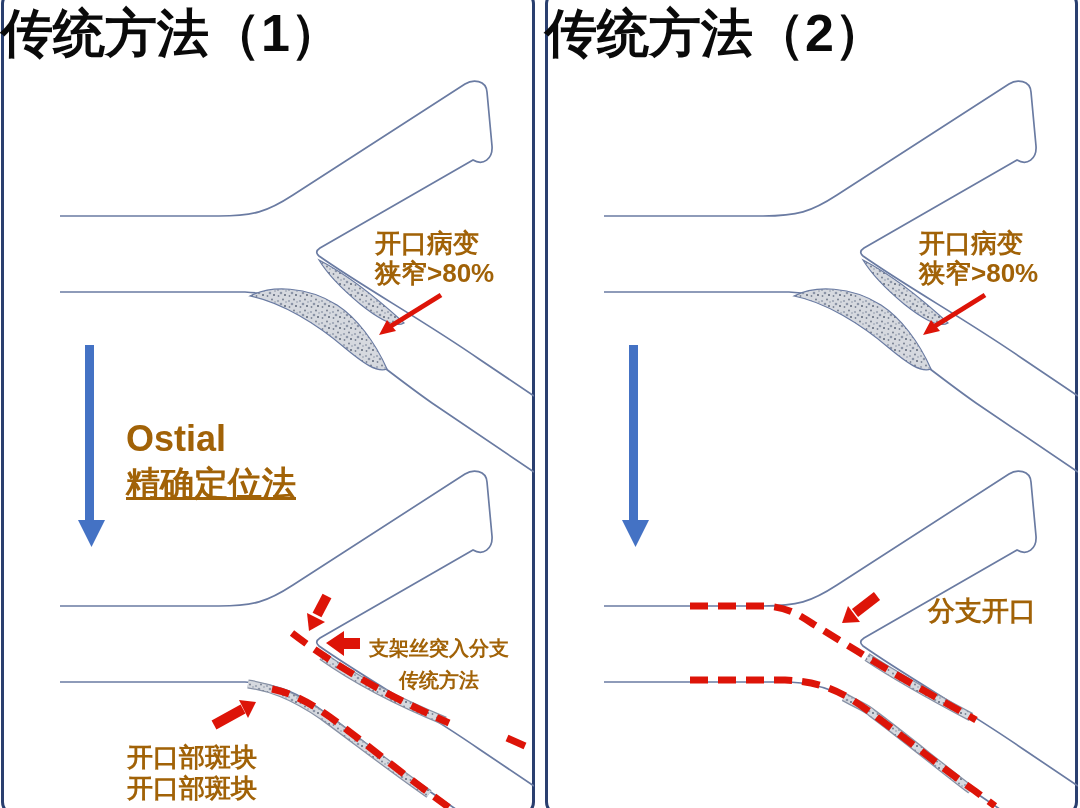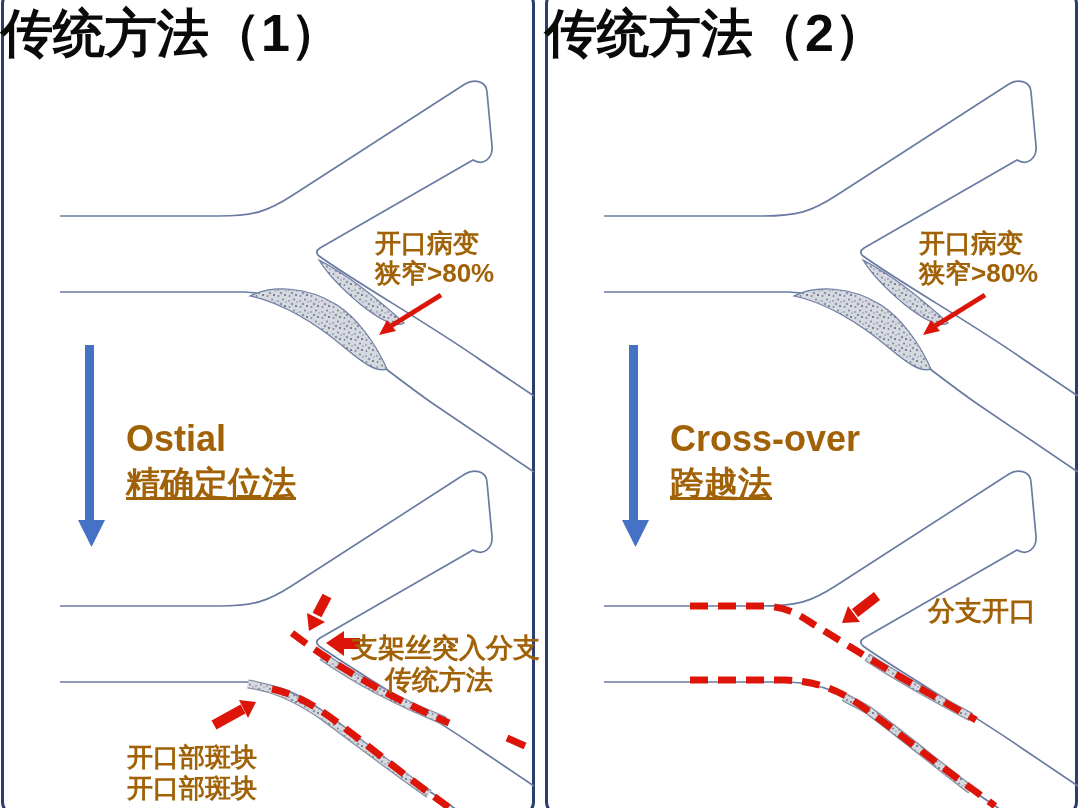--- a/index.html
+++ b/index.html
@@ -18,21 +18,21 @@
 
   .panel-title{
     position:absolute;top:12px;left:0;width:100%;text-align:left;
     font-size:52px;line-height:62px;font-weight:800;color:#0a0a0a;letter-spacing:0px;white-space:nowrap;
   }
   .lbl{position:absolute;font-weight:700;color:#a16207;white-space:nowrap;}
   .lbl-lesion{left:374px;top:238px;font-size:26px;line-height:30px;text-align:left;}
   .lbl-method{left:125px;top:410px;text-align:left;margin-top:16px;}
   .lbl-method .en{font-size:36px;line-height:45px;font-weight:700;}
   .lbl-method .zh{font-size:34px;line-height:44px;font-weight:700;text-decoration:underline;}
-  .lbl-carina{left:350px;top:642px;width:176px;text-align:center;font-size:27px;line-height:32px;}
+  .lbl-carina{left:350px;top:642px;width:176px;text-align:center;font-size:20px;line-height:32px;}
   .lbl-ostium{left:126px;top:752px;width:184px;font-size:26px;line-height:31px;}
   .lbl-jail{left:356px;top:604px;width:162px;text-align:center;font-size:27px;line-height:35px;}
 
   
   .vessel{fill:none;stroke:var(--vessel,#6a7ba2);stroke-width:1.7px;}
   .plaque{fill:url(#speckle);stroke:var(--vessel,#6a7ba2);stroke-width:1.2px;}
   .redfill{fill:var(--red,#dd1408);}
   .redline{stroke:var(--red,#dd1408);fill:none;}
   .bluefill{fill:var(--blue_arrow,#4472c4);}
   .stent{fill:none;stroke:var(--red,#dd1408);stroke-width:7px;stroke-dasharray:18 10;}
@@ -172,24 +172,20 @@
         </g>
       </svg>
 
       <div class="panel-title">传统方法（2）</div>
 
       <div class="lbl lbl-lesion">
         <div>开口病变</div>
         <div>狭窄&gt;80%</div>
       </div>
 
-      <div class="lbl lbl-method">
-        <div class="en">Cross-over</div>
-        <div class="zh">跨越法</div>
-      </div>
 
       <div class="lbl lbl-jail">
         <div>分支开口</div>
       </div>
     </div>
   </div>
 
 </div>
 
 </body></html>

